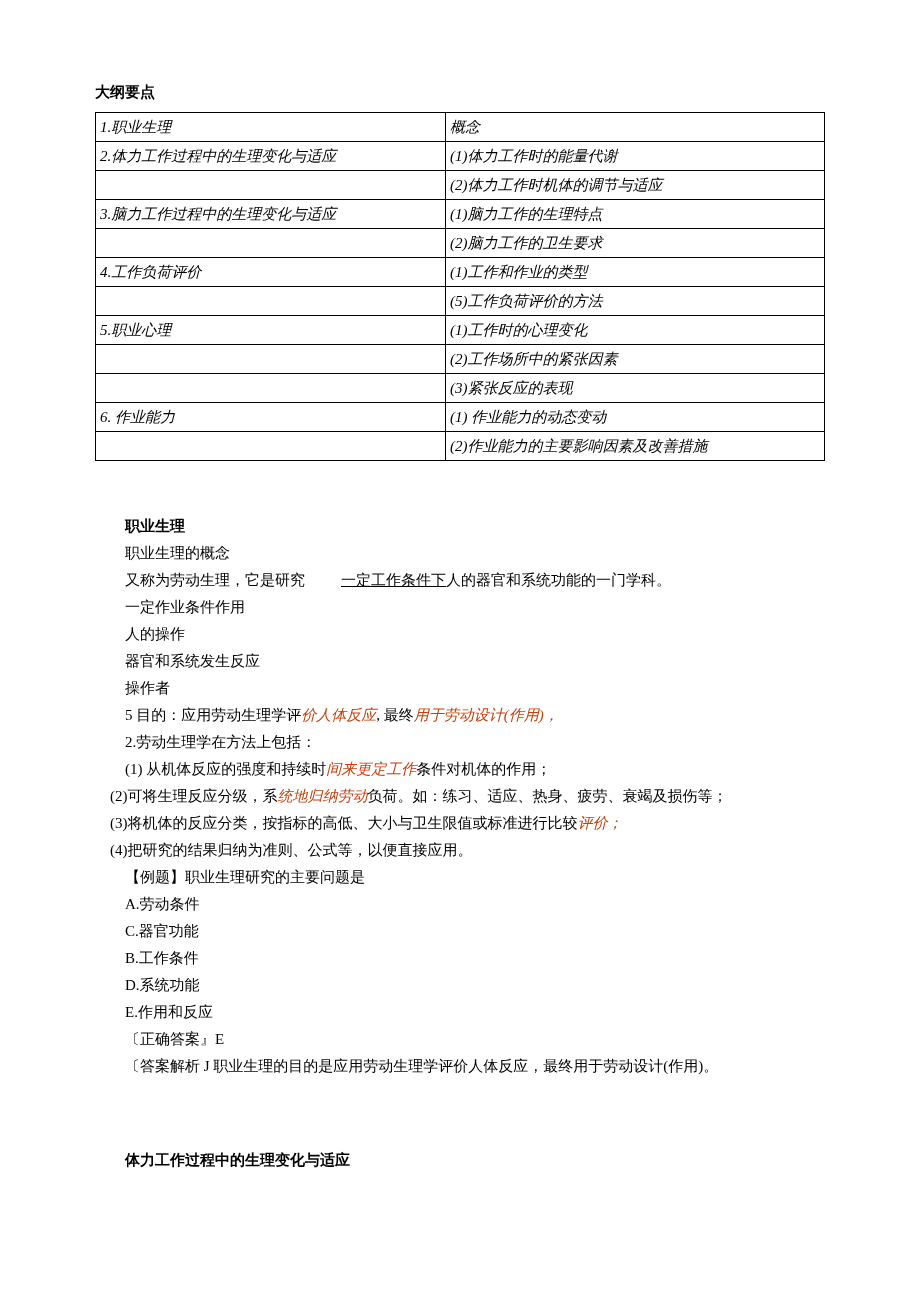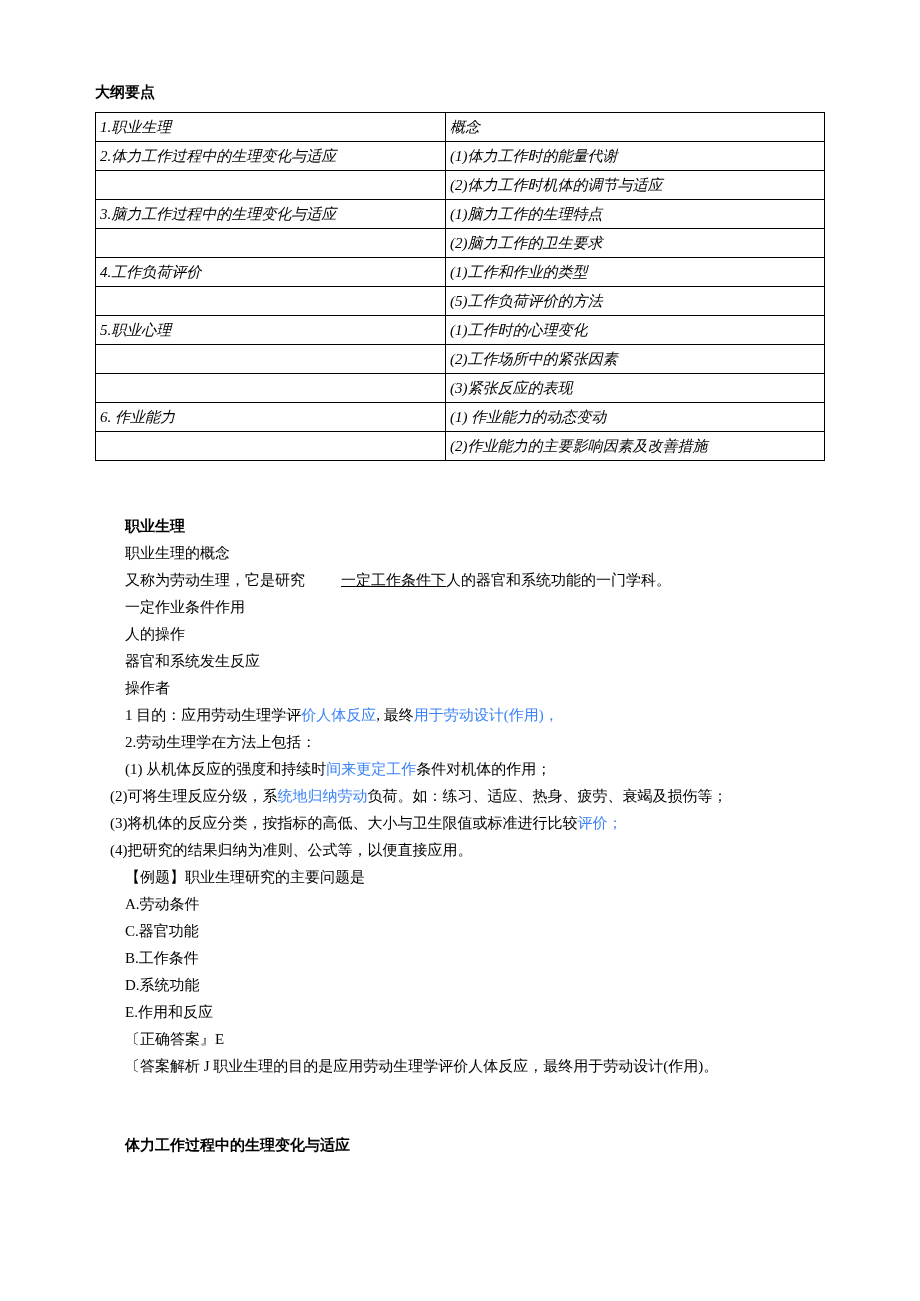--- a/index.html
+++ b/index.html
@@ -40,28 +40,30 @@
   .block {
     margin-top: 52px;
   }
   .indent-1 {
     padding-left: 2em;
   }
   .indent-05 {
     padding-left: 1em;
   }
   .block2 {
-    margin-top: 52px;
+    margin-top: 68px;
+    font-family: Liberation Mono, monospace;
   }
   p {
     margin: 0;
     line-height: 1.8;
   }
   .hl {
-    color: #3b82f6;
+    color: #c2410c;
+    font-style: italic;
   }
   .underline {
     text-decoration: underline;
     margin-left: 36px;
   }
 </style>
 </head>
 <body>
 
 <div class="page">
@@ -125,21 +127,21 @@
     <p class="indent-1 bold">职业生理</p>
     <p class="indent-1">职业生理的概念</p>
     <p class="indent-1">
       <span>又称为劳动生理，它是研究</span><span class="underline">一定工作条件下</span><span>人的器官和系统功能的一门学科。</span>
     </p>
     <p class="indent-1">一定作业条件作用</p>
     <p class="indent-1">人的操作</p>
     <p class="indent-1">器官和系统发生反应</p>
     <p class="indent-1">操作者</p>
     <p class="indent-1">
-      <span>1 目的：应用劳动生理学评</span><span class="hl">价人体反应</span><span>, 最终</span><span class="hl">用于劳动设计(作用)，</span>
+      <span>5 目的：应用劳动生理学评</span><span class="hl">价人体反应</span><span>, 最终</span><span class="hl">用于劳动设计(作用)，</span>
     </p>
     <p class="indent-1">2.劳动生理学在方法上包括：</p>
     <p class="indent-1">
       <span>(1) 从机体反应的强度和持续时</span><span class="hl">间来更定工作</span><span>条件对机体的作用；</span>
     </p>
     <p class="indent-05">
       <span>(2)可将生理反应分级，系</span><span class="hl">统地归纳劳动</span><span>负荷。如：练习、适应、热身、疲劳、衰竭及损伤等；</span>
     </p>
     <p class="indent-05">
       <span>(3)将机体的反应分类，按指标的高低、大小与卫生限值或标准进行比较</span><span class="hl">评价；</span>

